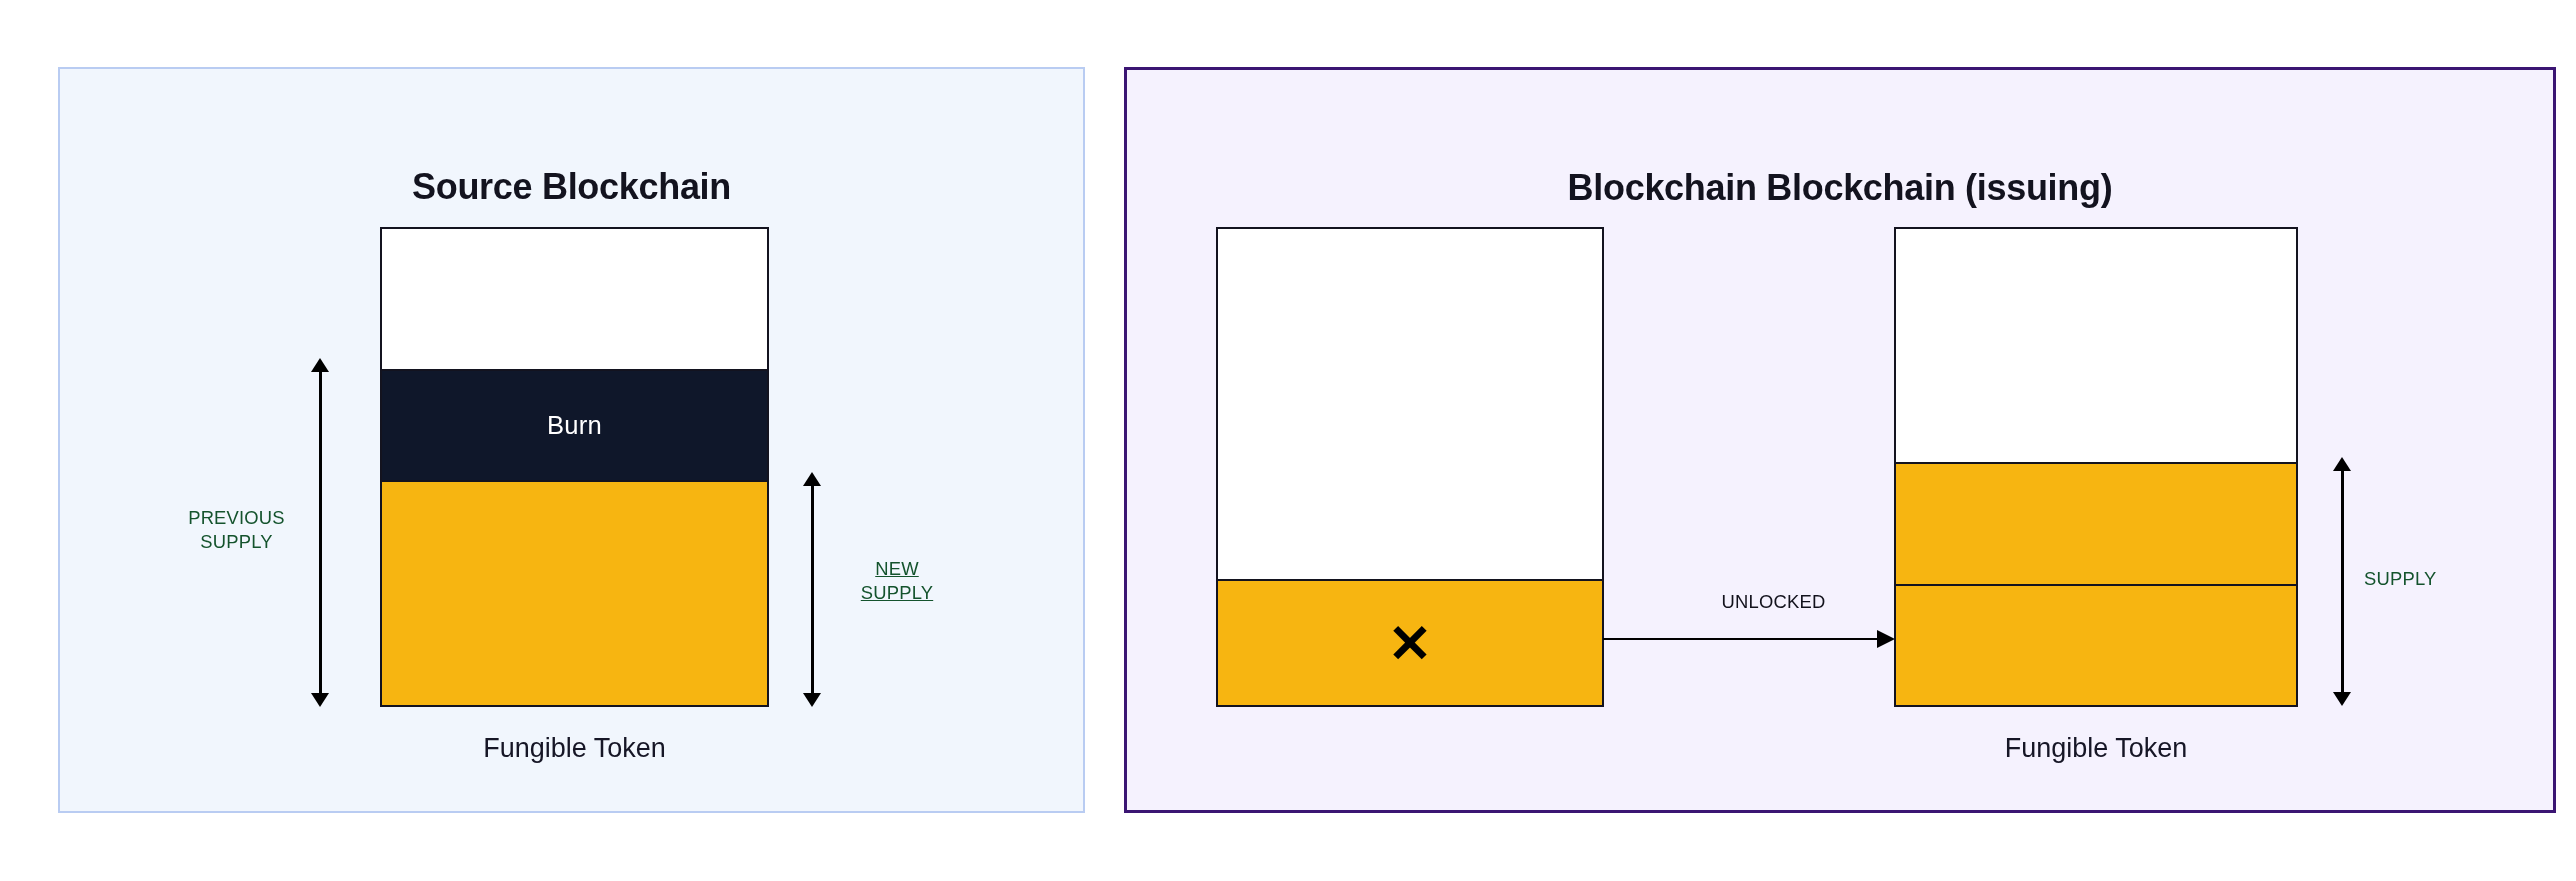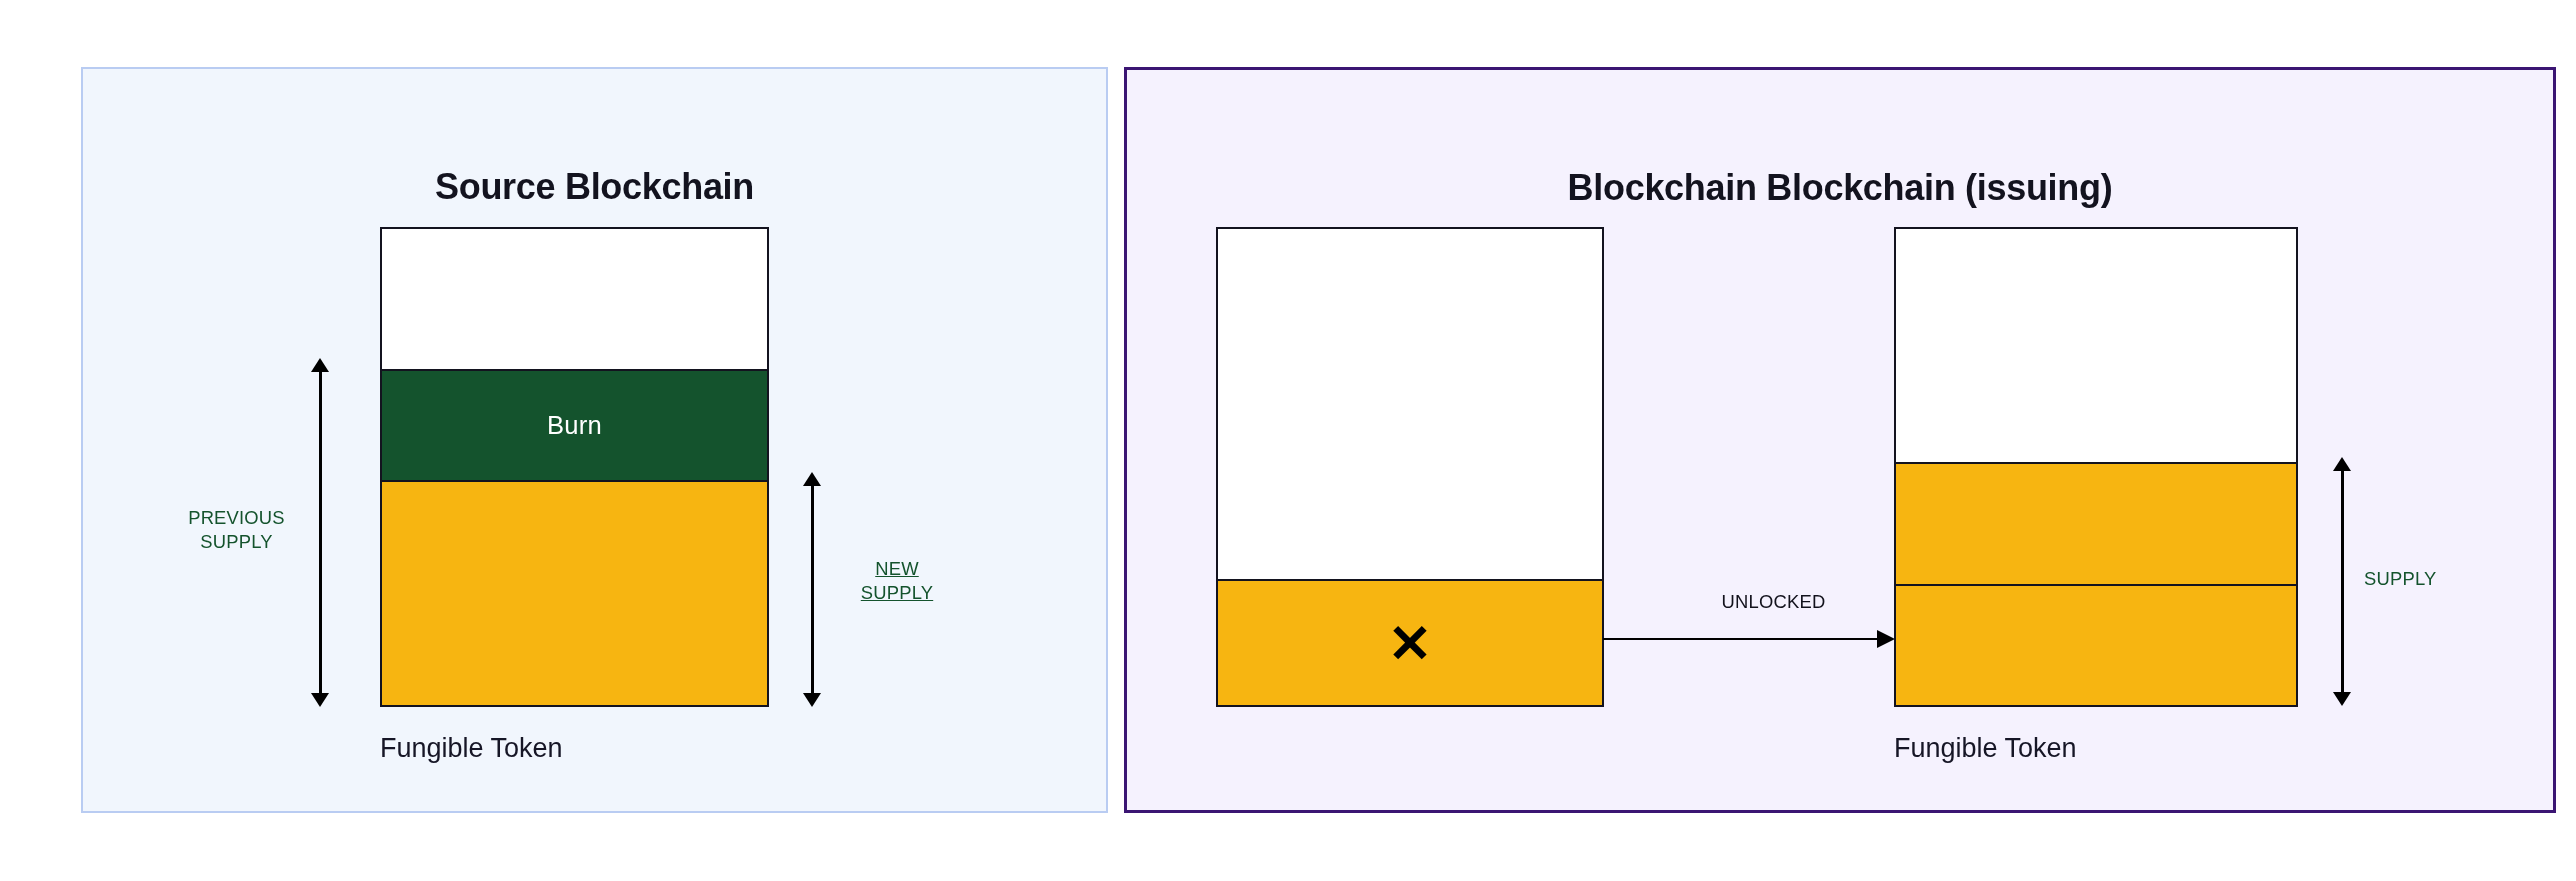--- a/index.html
+++ b/index.html
@@ -27,21 +27,20 @@
     position: absolute;
     box-sizing: border-box;
   }
   .panel--source {
     left: 58px;
     top: 67px;
     width: 1027px;
     height: 746px;
     background: #f1f6fd;
     border: 2.8px solid #b9ccf2;
-    margin-left: 23px;
   }
   .panel--dest {
     left: 1124px;
     top: 67px;
     width: 1432px;
     height: 746px;
     background: #f5f2fe;
     border: 3.9px solid #3b1573;
   }
 
@@ -71,41 +70,42 @@
   }
   .seg {
     box-sizing: border-box;
     width: 100%;
     position: relative;
     display: flex;
     align-items: center;
     justify-content: center;
   }
   .seg--empty   { background: #ffffff; flex: 1 1 auto; }
-  .seg--burn    { background: #14532d; border-top: 2.8px solid #13131f; }
+  .seg--burn    { background: #0f172a; border-top: 2.8px solid #13131f; }
   .seg--token   { background: #f7b511; border-top: 2.8px solid #13131f; }
   .seg--token-b { background: #f7b511; border-top: 2.8px solid #13131f; }
 
   .seg-label {
     font-size: 25.6px;
     color: #ffffff;
     font-weight: 400;
     letter-spacing: 0.2px;
   }
 
   .x-mark {
     font-size: 53px;
     font-weight: 700;
     color: #000000;
     line-height: 1;
     font-family: "Liberation Sans", sans-serif;
   }
 
   .bar-caption {
     position: absolute;
+    text-align: center;
     font-size: 27px;
     color: #161626;
     white-space: nowrap;
   }
 
   
   #bar-source      { left: 380px;  top: 227px;  width: 389px;  height: 480px; }
   #bar-pool        { left: 1216px; top: 227px;  width: 388px;  height: 480px; }
   #bar-dest-token  { left: 1894px; top: 227px;  width: 404px;  height: 480px; }
 

